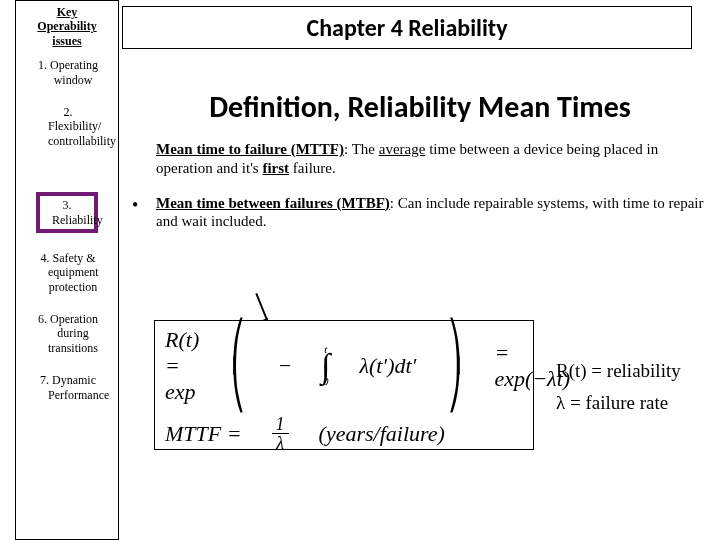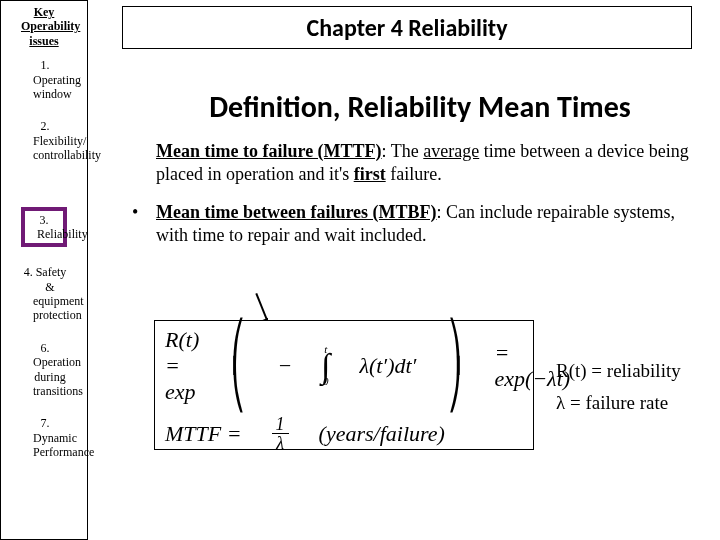--- a/index.html
+++ b/index.html
@@ -6,23 +6,23 @@
   body {
     width: 720px;
     height: 540px;
     background: #ffffff;
     font-family: "Times New Roman", serif;
     position: relative;
     overflow: hidden;
   }
   .sidebar {
     position: absolute;
-    left: 0;
+    left: 15px;
     top: 0;
-    width: 88px;
+    width: 104px;
     height: 540px;
     border: 1px solid #000;
     padding: 4px 20px;
   }
   .sidebar-title {
     font-weight: bold;
     text-decoration: underline;
     font-size: 12px;
     line-height: 1.2;
     margin-bottom: 10px;
@@ -66,21 +66,21 @@
     font-weight: bold;
     font-size: 30px;
   }
   .content {
     position: absolute;
     left: 130px;
     top: 140px;
     width: 580px;
   }
   .para {
-    font-size: 18px;
+    font-size: 15px;
     line-height: 1.25;
     margin-bottom: 16px;
     padding-left: 26px;
   }
   .para.bullet::before {
     content: "•";
     position: absolute;
     margin-left: -24px;
     font-size: 18px;
   }

